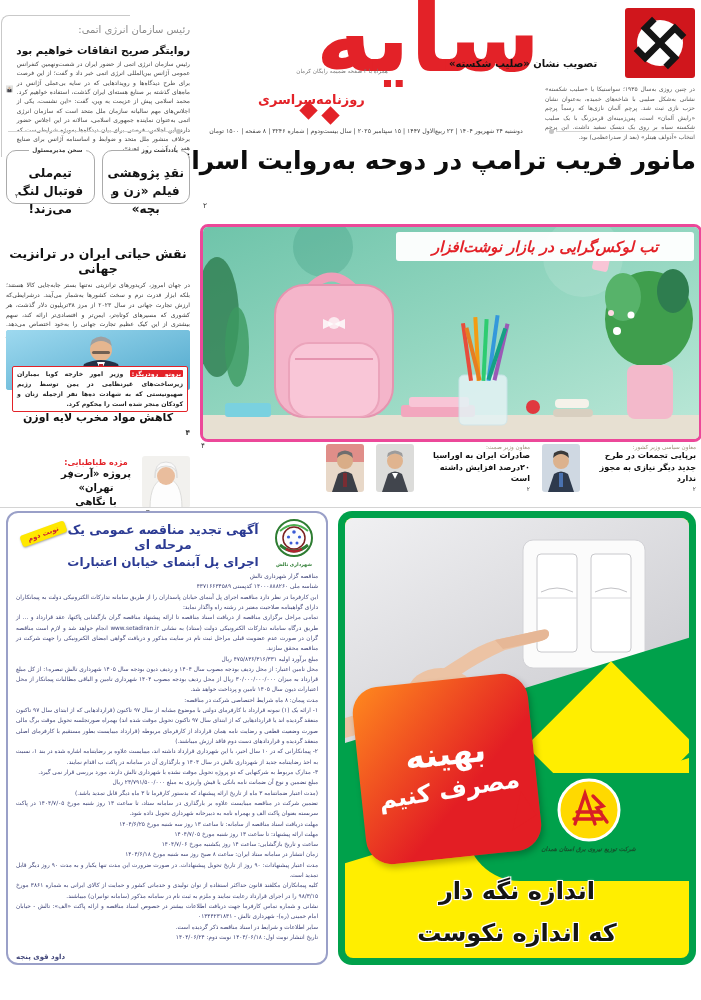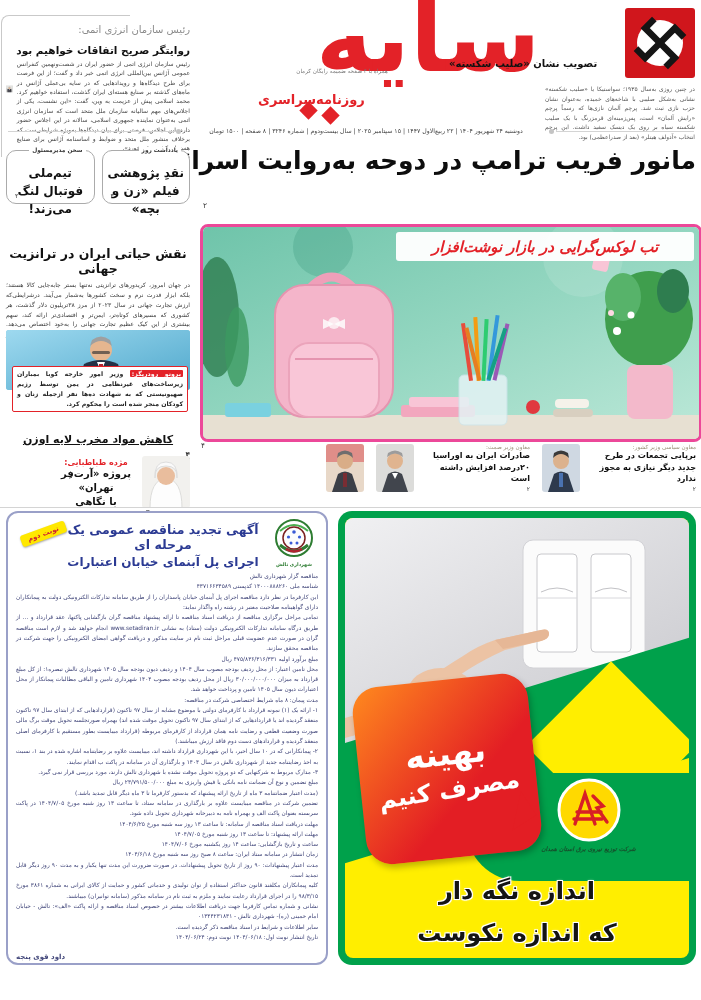--- a/index.html
+++ b/index.html
@@ -38,21 +38,21 @@
   .transit{left:6px;top:204px;width:184px;margin-top:42px;}
   .transit-title{font-size:12.5px;font-weight:bold;text-align:center;}
   .transit-body{margin-top:4px;font-size:6.1px;line-height:1.62;color:#3c3c3c;text-align:justify;}
   .transit-foot{margin-top:4px;display:flex;gap:4px;align-items:center;font-size:7px;color:#333;
         border-top:1px solid #ddd;padding-top:3px;}
   .brandmark{color:#e32228;font-weight:bold;font-size:8px;}
   .cubaphoto{left:6px;top:330px;width:184px;height:60px;border-radius:3px;overflow:hidden;}
   .cubacap{left:12px;top:366px;width:166px;background:#fff;border:1px solid #e32228;border-radius:2px;
         padding:2px 4px;font-size:6.2px;font-weight:bold;line-height:1.6;text-align:justify;color:#222;}
   .cubaname{background:#e32228;color:#fff;padding:0 2px;border-radius:1px;}
-  .ozone{left:6px;top:432px;width:184px;text-align:center;font-size:11px;font-weight:bold;line-height:1.5;text-decoration:underline;}
+  .ozone{left:6px;top:410px;width:184px;text-align:center;font-size:11px;font-weight:bold;line-height:1.5;}
   .artfair{left:6px;top:458px;width:184px;height:52px;}
   .af-photo{position:absolute;left:136px;top:-2px;width:48px;height:52px;border-radius:3px;overflow:hidden;}
   .af-text{position:absolute;right:52px;left:48px;top:0;text-align:center;}
   .af-kicker{color:#e32228;font-size:8px;font-weight:bold;}
   .af-line{font-size:10px;font-weight:bold;line-height:1.4;}
   .af-pg{position:absolute;left:140px;bottom:-6px;font-size:6.5px;color:#333;}
   
   .mainphoto{left:200px;top:224px;width:496px;height:212px;border-radius:8px;overflow:hidden;
         border:3px solid #ec4899;font-style:italic;}
   .photostrip{position:absolute;top:5px;right:5px;width:298px;height:29px;background:rgba(255,255,255,.96);

